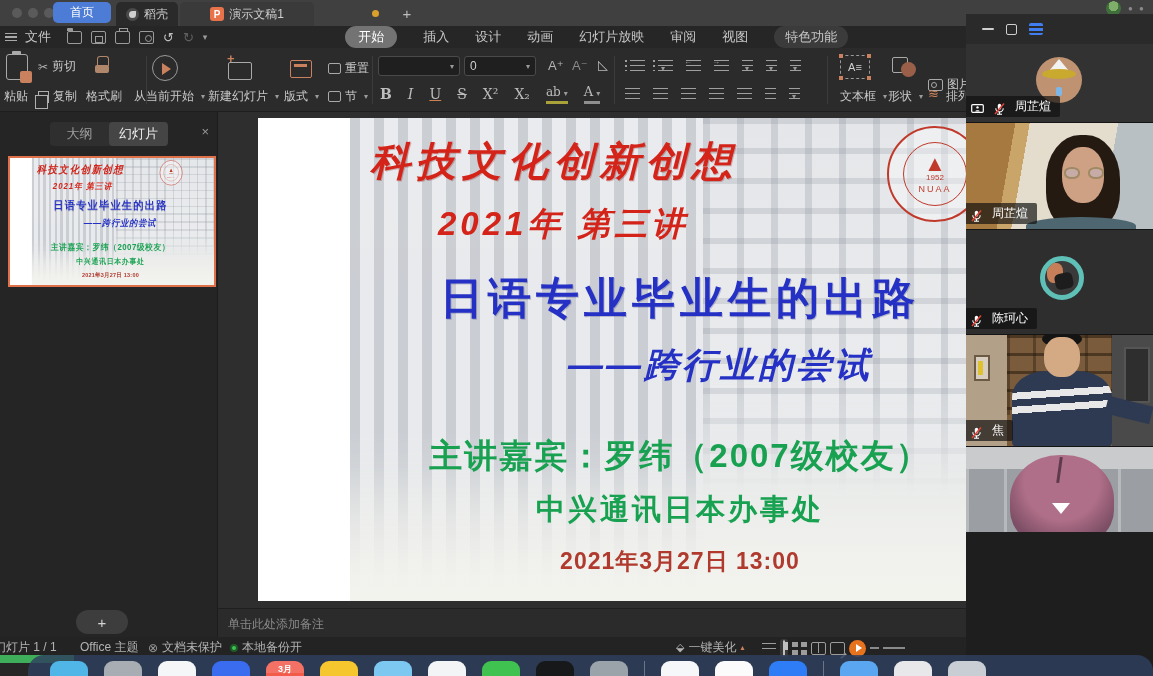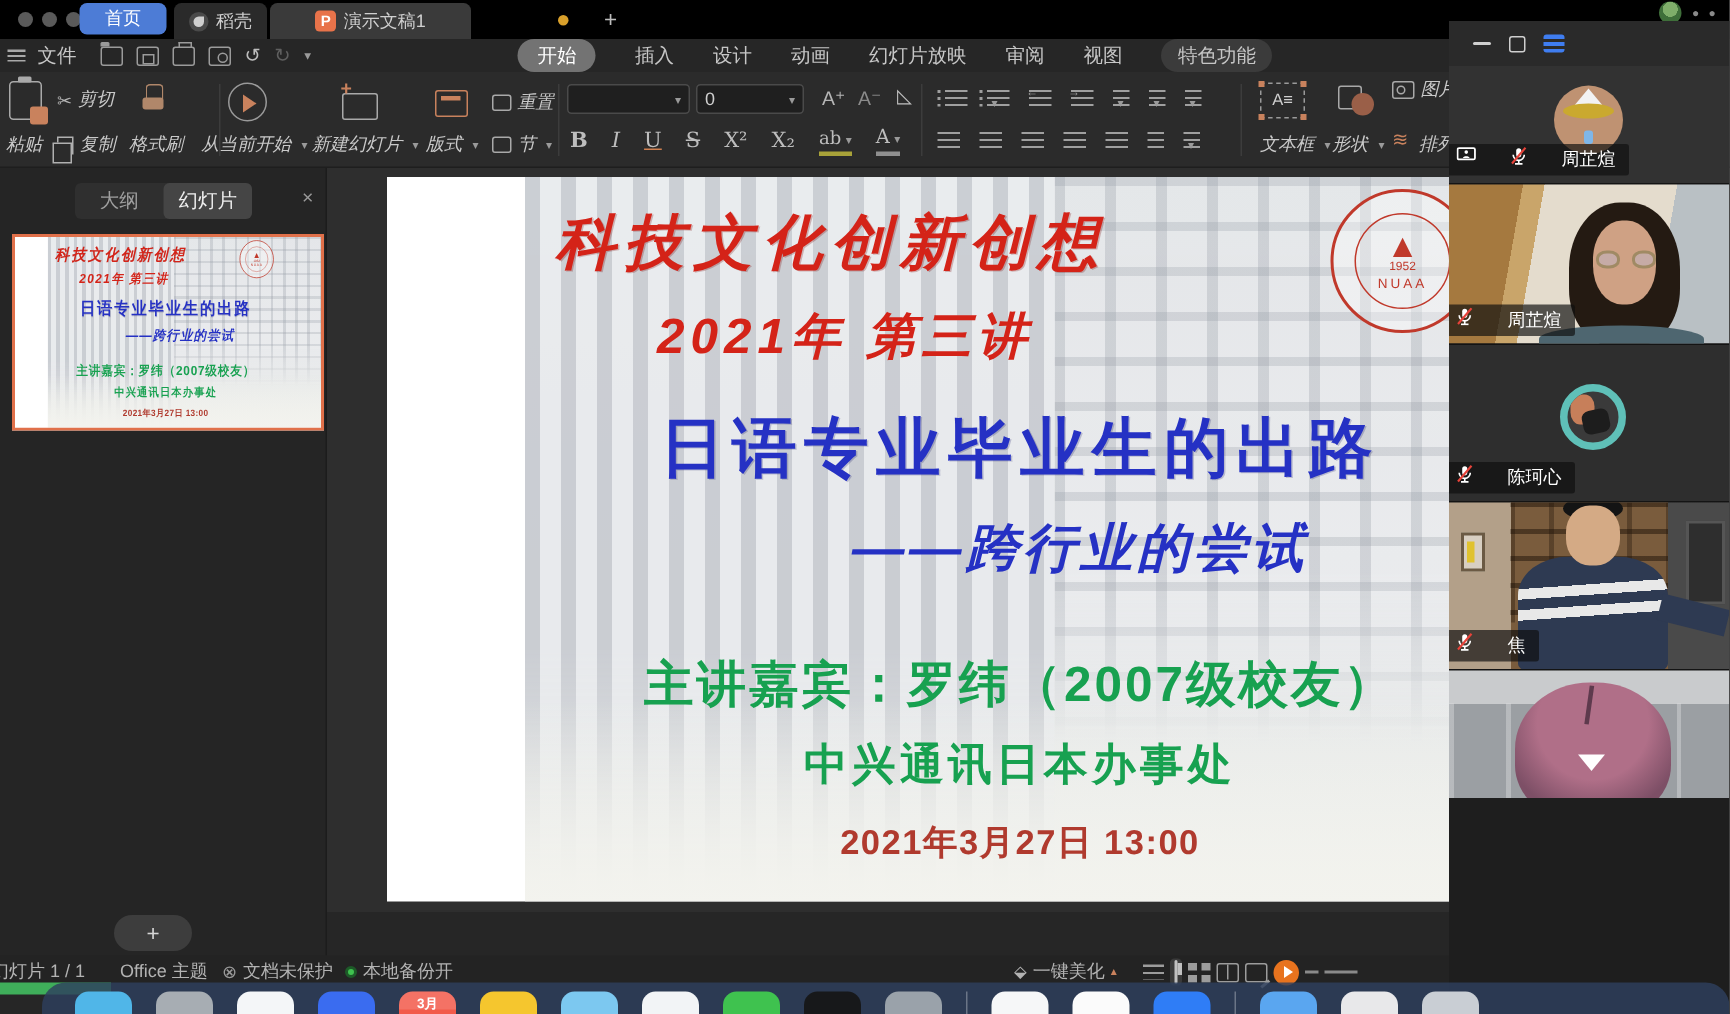--- a/index.html
+++ b/index.html
@@ -1,21 +1,21 @@
 <!DOCTYPE html>
 <html><head>
 <meta charset="utf-8">
 <style>
   * { margin:0; padding:0; box-sizing:border-box; }
   html,body { width:1153px; height:676px; overflow:hidden; background:#1a1a1a;
     font-family:"Liberation Sans","DejaVu Sans",sans-serif; }
   .screen { position:relative; width:1153px; height:676px; background:#262626; overflow:hidden; }
 
   
-  .tabbar { position:absolute; left:0; top:0; width:1153px; height:26px; background:#000000; }
+  .tabbar { position:absolute; left:0; top:0; width:1153px; height:26px; background:#404040; }
   .tdot { position:absolute; top:8px; width:10px; height:10px; border-radius:50%; background:#5a5a5a; }
   .wtab { position:absolute; top:2px; height:24px; border-radius:5px 5px 0 0; display:flex; align-items:center;
     justify-content:center; gap:5px; font-size:12px; color:#cfcfcf; padding:0 10px; cursor:default; }
   .wtab.home { left:53px; width:58px; background:#4d7cd6; color:#fff; border-radius:5px; height:21px; }
   .wtab.docer { left:116px; width:62px; background:#2a2a2a; }
   .wtab.doc { left:180px; width:134px; background:#3a3a3a; }
   .docer-ic { width:13px; height:13px; border-radius:50%; background:#4a4a4a; position:relative; }
   .docer-ic::after{ content:""; position:absolute; left:3px; top:3px; width:7px; height:7px; border-radius:50% 0 50% 50%; background:#cfcfcf;}
   .p-ic { width:14px; height:14px; border-radius:3px; background:#e8734a; color:#fff; font-size:10px; font-weight:bold;
     display:flex; align-items:center; justify-content:center; }
@@ -48,21 +48,21 @@
   .menu-items { display:flex; align-items:center; gap:26px; margin-left:138px; }
   .mi { cursor:default; white-space:nowrap; }
   .mi.active { background:#737373; color:#fff; border-radius:11px; padding:2px 13px; }
   .mi.pill { background:#3b3b3b; border-radius:11px; padding:2px 11px; }
 
   
   .ribbon { position:absolute; left:0; top:48px; width:1153px; height:64px; background:#2b2b2b;
     border-bottom:1px solid #1e1e1e; color:#c9c9c9; font-size:12px; }
   .rsep { position:absolute; top:8px; width:1px; height:48px; background:#3c3c3c; }
   .dd::after { content:"▾"; font-size:8px; color:#9a9a9a; margin-left:3px; }
-  .rlbl { white-space:nowrap;font-style:italic; }
+  .rlbl { white-space:nowrap; }
   .rbtn { position:absolute; display:flex; align-items:center; gap:4px; cursor:default; }
 
   .paste-ic { position:absolute; left:6px; top:6px; width:22px; height:26px; border:1.6px solid #a9a9a9; border-radius:3px; }
   .paste-ic::before { content:""; position:absolute; left:5px; top:-4px; width:9px; height:4px; background:#a9a9a9; border-radius:1px; }
   .paste-ic::after { content:""; position:absolute; right:-5px; bottom:-4px; width:12px; height:12px; background:#c9825d; border-radius:2px; }
   .cut-ic { color:#b5b5b5; font-size:12px; font-family:"DejaVu Sans",sans-serif; }
   .copy-ic { width:11px; height:12px; border:1.3px solid #b0b0b0; position:relative; }
   .copy-ic::before { content:""; position:absolute; left:-4px; top:3px; width:11px; height:12px; border:1.3px solid #b0b0b0; background:#2b2b2b; }
   .brush-ic { position:relative; width:16px; height:20px; }
   .brush-ic::before { content:""; position:absolute; left:3px; top:0; width:10px; height:9px; border:1.5px solid #b0876a; border-bottom:none; border-radius:3px 3px 0 0; }
@@ -178,21 +178,21 @@
   .ptitle { position:relative; height:30px; background:#2a2a2a; display:flex; align-items:center; gap:12px; padding-left:16px; }
   .wmin { width:12px; height:2.6px; background:#cfcfcf; border-radius:1px; }
   .wmax { width:11px; height:11px; border:1.8px solid #cfcfcf; border-radius:2px; }
   .wlay { width:14px; height:12px; background:repeating-linear-gradient(180deg,#3f7df0 0 3px,transparent 3px 4.8px); border-radius:2px; }
   .phead { position:relative; height:34px; background:#262626; display:flex; align-items:center; padding-left:10px; gap:12px;
     color:#d8d8d8; font-size:13px; }
   .wmark { position:absolute; right:8px; top:4px; width:44px; height:26px; opacity:.5; }
   .wmark i { position:absolute; width:17px; height:17px; background:#484848; transform:rotate(45deg); top:4px; }
   .wmark i.a { left:4px; } .wmark i.b { left:17px; background:#3c3c3c; }
   .vtile { position:relative; width:187px; overflow:hidden; border-bottom:1px solid #141414; }
-  .vlabel { position:absolute; left:0; bottom:5px; display:flex; align-items:flex-start; gap:23px;
+  .vlabel { position:absolute; left:0; bottom:5px; display:flex; align-items:flex-end; gap:10px;
     background:rgba(15,15,15,.68); color:#fff; font-size:12px; padding:2px 9px 2px 5px; border-radius:0 2px 2px 0; }
   .vlabel.offset { left:14px; }
   .hostbadge { position:absolute; left:0; bottom:5px; width:15px; height:18px; background:#e8762c; display:flex; align-items:center; justify-content:center; }
   .hostbadge svg { display:block; }
   .t1 { height:79px; background:#323232; }
   .cart-av { position:absolute; left:70px; top:13px; width:46px; height:46px; border-radius:50%; background:#bf9272; overflow:hidden; }
   .cart-av .hat { position:absolute; left:13px; top:2px; width:0; height:0; border-left:10px solid transparent; border-right:10px solid transparent; border-bottom:12px solid #f2f2f2; }
   .cart-av .hair { position:absolute; left:6px; top:12px; width:34px; height:10px; background:#caa92f; border-radius:50%; }
   .cart-av .mouth { position:absolute; left:20px; top:30px; width:6px; height:9px; background:#7fb6e8; border-radius:2px; }
   .t2 { height:107px; background:linear-gradient(100deg,#a5793f 0 24%,#c9a56a 24% 31%,#e4dccd 31% 74%,#b9c0c4 74%); }
@@ -384,21 +384,21 @@
     <div class="tbx-ic" style="position:absolute; left:840px; top:7px;">
       <i style="left:-2px; top:-2px;"></i><i style="right:-2px; top:-2px;"></i><i style="left:-2px; bottom:-2px;"></i><i style="right:-2px; bottom:-2px;"></i>A≡
     </div>
     <div class="rbtn dd" style="left:840px; top:40px;">
         <span class="rlbl">文本框</span>
       </div>
     <div class="shape-ic" style="position:absolute; left:892px; top:9px;"></div>
     <div class="rbtn dd" style="left:888px; top:40px;">
         <span class="rlbl">形状</span>
       </div>
-    <div class="rbtn" style="left:928px; top:3px;">
+    <div class="rbtn" style="left:928px; top:28px;">
         <span class="pic-ic"></span>
         <span class="rlbl">图片</span>
       </div>
     <div class="rbtn" style="left:928px; top:40px;">
         <span class="arrange-ic"></span>
         <span class="rlbl">排列</span>
       </div>
   </div>
 
   <div class="sidebar">
@@ -450,20 +450,23 @@
         <div class="nuaa">
           <div class="ring"></div>
           <span class="tri">▲</span>
           <span class="yr">1952</span>
           <span class="nm">NUAA</span>
         </div>
       </div>
     </div>
   </div>
 
+  <div class="notesbar">
+    <span class="notes-ph">单击此处添加备注</span>
+  </div>
 
   <div class="statusbar">
     <span class="sb" style="left:-6px;">幻灯片 1 / 1</span>
     <span class="sb" style="left:80px;">Office 主题</span>
     <span class="sb" style="left:148px;">
         <span class="shield">⊗</span>
         <span>文档未保护</span>
       </span>
     <span class="sb" style="left:230px;">
         <span class="gdot"></span>

